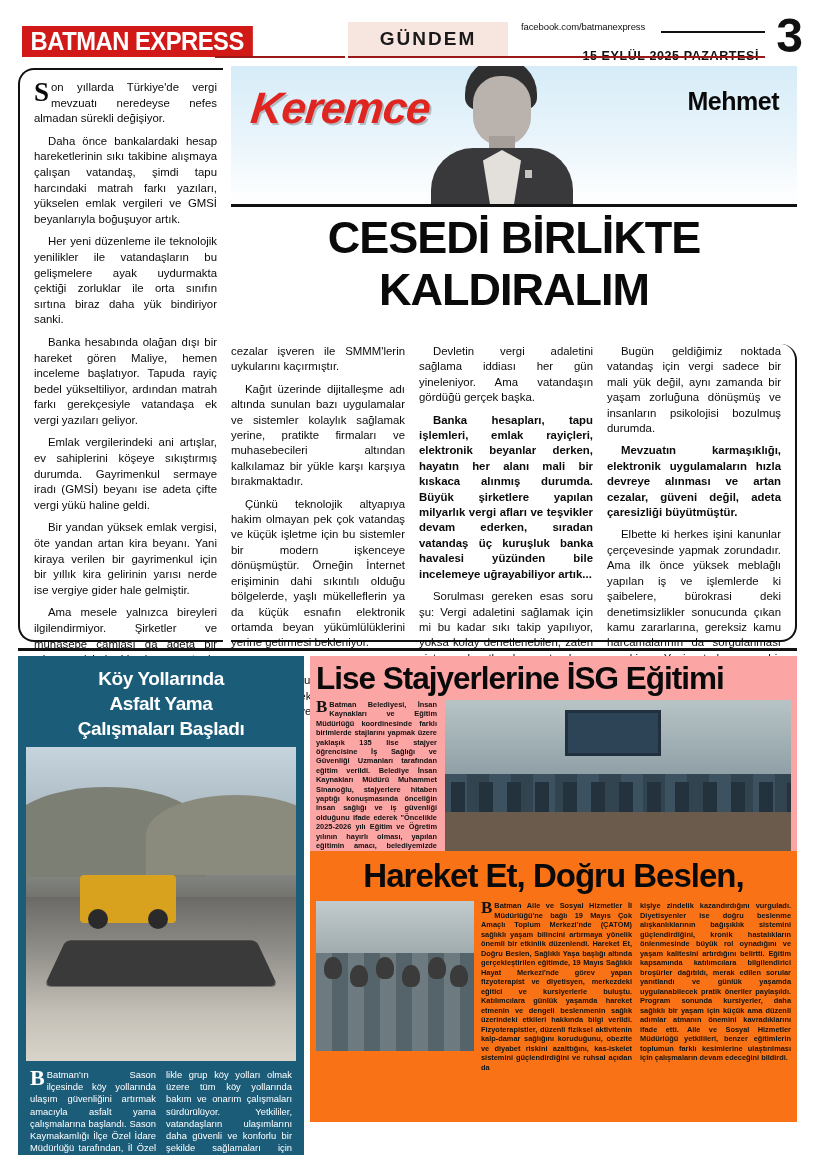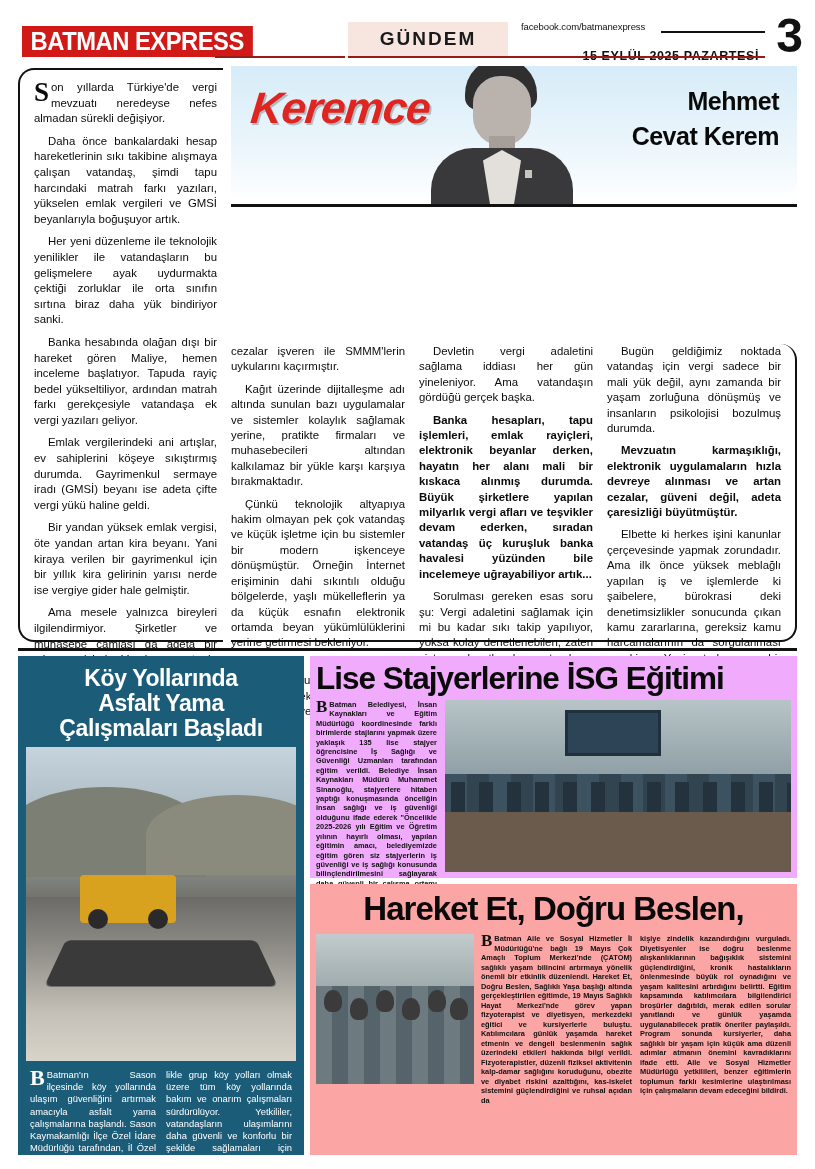--- a/index.html
+++ b/index.html
@@ -256,21 +256,21 @@
   
   .koy-box {
     position: absolute;
     left: 18px; top: 656px;
     width: 286px; height: 499px;
     background: #1b5c79;
     padding: 8px;
   }
   .koy-title {
     color: #ffffff;
-    font-size: 23px;
+    font-size: 19px;
     line-height: 25px;
     font-weight: bold;
     text-align: center;
     letter-spacing: -0.4px;
     padding: 2px 0 6px 0;
   }
   .koy-photo {
     width: 270px; height: 314px;
     background: linear-gradient(180deg,#b9c6cf 0%, #9aa7ae 20%, #8a8f8d 36%, #6c6a63 52%, #9b9385 70%, #cfc9bd 100%);
     position: relative;
@@ -326,21 +326,21 @@
     float: left; font-size: 22px; line-height: 18px;
     font-weight: bold; padding-right: 2px;
     font-family: "Liberation Serif", serif; color:#fff;
   }
 
   
   .lise-box {
     position: absolute;
     left: 310px; top: 656px;
     width: 487px; height: 222px;
-    background: #f0abfc;
+    background: #fca5a5;
     padding: 4px 6px 6px 6px;
   }
   .lise-title {
     font-size: 31.5px;
     font-weight: bold;
     line-height: 36px;
     letter-spacing: -1px;
     color: #0a0a0a;
     white-space: nowrap;
   }
@@ -385,23 +385,23 @@
   }
   .lise-photo .heads {
     position:absolute; left:0; top:82px; width:349px; height:54px;
     background: repeating-linear-gradient(90deg, transparent 0 6px, #23323c 6px 20px, transparent 20px 28px);
     border-radius: 8px;
   }
 
   
   .hareket-box {
     position: absolute;
-    left: 310px; top: 884px;
+    left: 310px; top: 851px;
     width: 487px; height: 271px;
-    background: #fca5a5;
+    background: #f97316;
     padding: 6px 6px 6px 6px;
   }
   .hareket-title {
     font-size: 33px;
     font-weight: bold;
     line-height: 38px;
     letter-spacing: -1px;
     color: #0a0a0a;
     text-align: center;
   }
@@ -480,24 +480,27 @@
       <div class="portrait">
         <div class="hair"></div>
         <div class="face"></div>
         <div class="neck"></div>
         <div class="jacket"></div>
         <div class="shirt"></div>
         <div class="pin"></div>
       </div>
       <div class="author-name">
         <div>Mehmet</div>
-        <div>Cevat Kerem</div>
-      </div>
-    </div>
-
+      </div>
+    </div>
+
+    <div class="headline">
+      <div>CESEDİ BİRLİKTE</div>
+      <div>KALDIRALIM</div>
+    </div>
 
     <div class="top-body">
       <div class="bcol" id="bcol1">
           <p style="text-indent: 0px;">cezalar işveren ile SMMM'lerin uykularını kaçırmıştır.</p>
           <p>Kağıt üzerinde dijitalleşme adı altında sunulan bazı uygulamalar ve sistemler kolaylık sağlamak yerine, pratikte firmaları ve muhasebecileri altından kalkılamaz bir yükle karşı karşıya bırakmaktadır.</p>
           <p>Çünkü teknolojik altyapıya hakim olmayan pek çok vatandaş ve küçük işletme için bu sistemler bir modern işkenceye dönüşmüştür. Örneğin İnternet erişiminin dahi sıkıntılı olduğu bölgelerde, yaşlı mükelleflerin ya da küçük esnafın elektronik ortamda beyan yükümlülüklerini yerine getirmesi bekleniyor.</p>
           <p>Muhasebe mesleği ise bir yandan mevzuat karmaşası, bir yandan teknolojik altyapı yetersizlikleri ve yük-</p>
         </div>
       <div class="bcol" id="bcol2">
           <p>Devletin vergi adaletini sağlama iddiası her gün yineleniyor. Ama vatandaşın gördüğü gerçek başka.</p>

